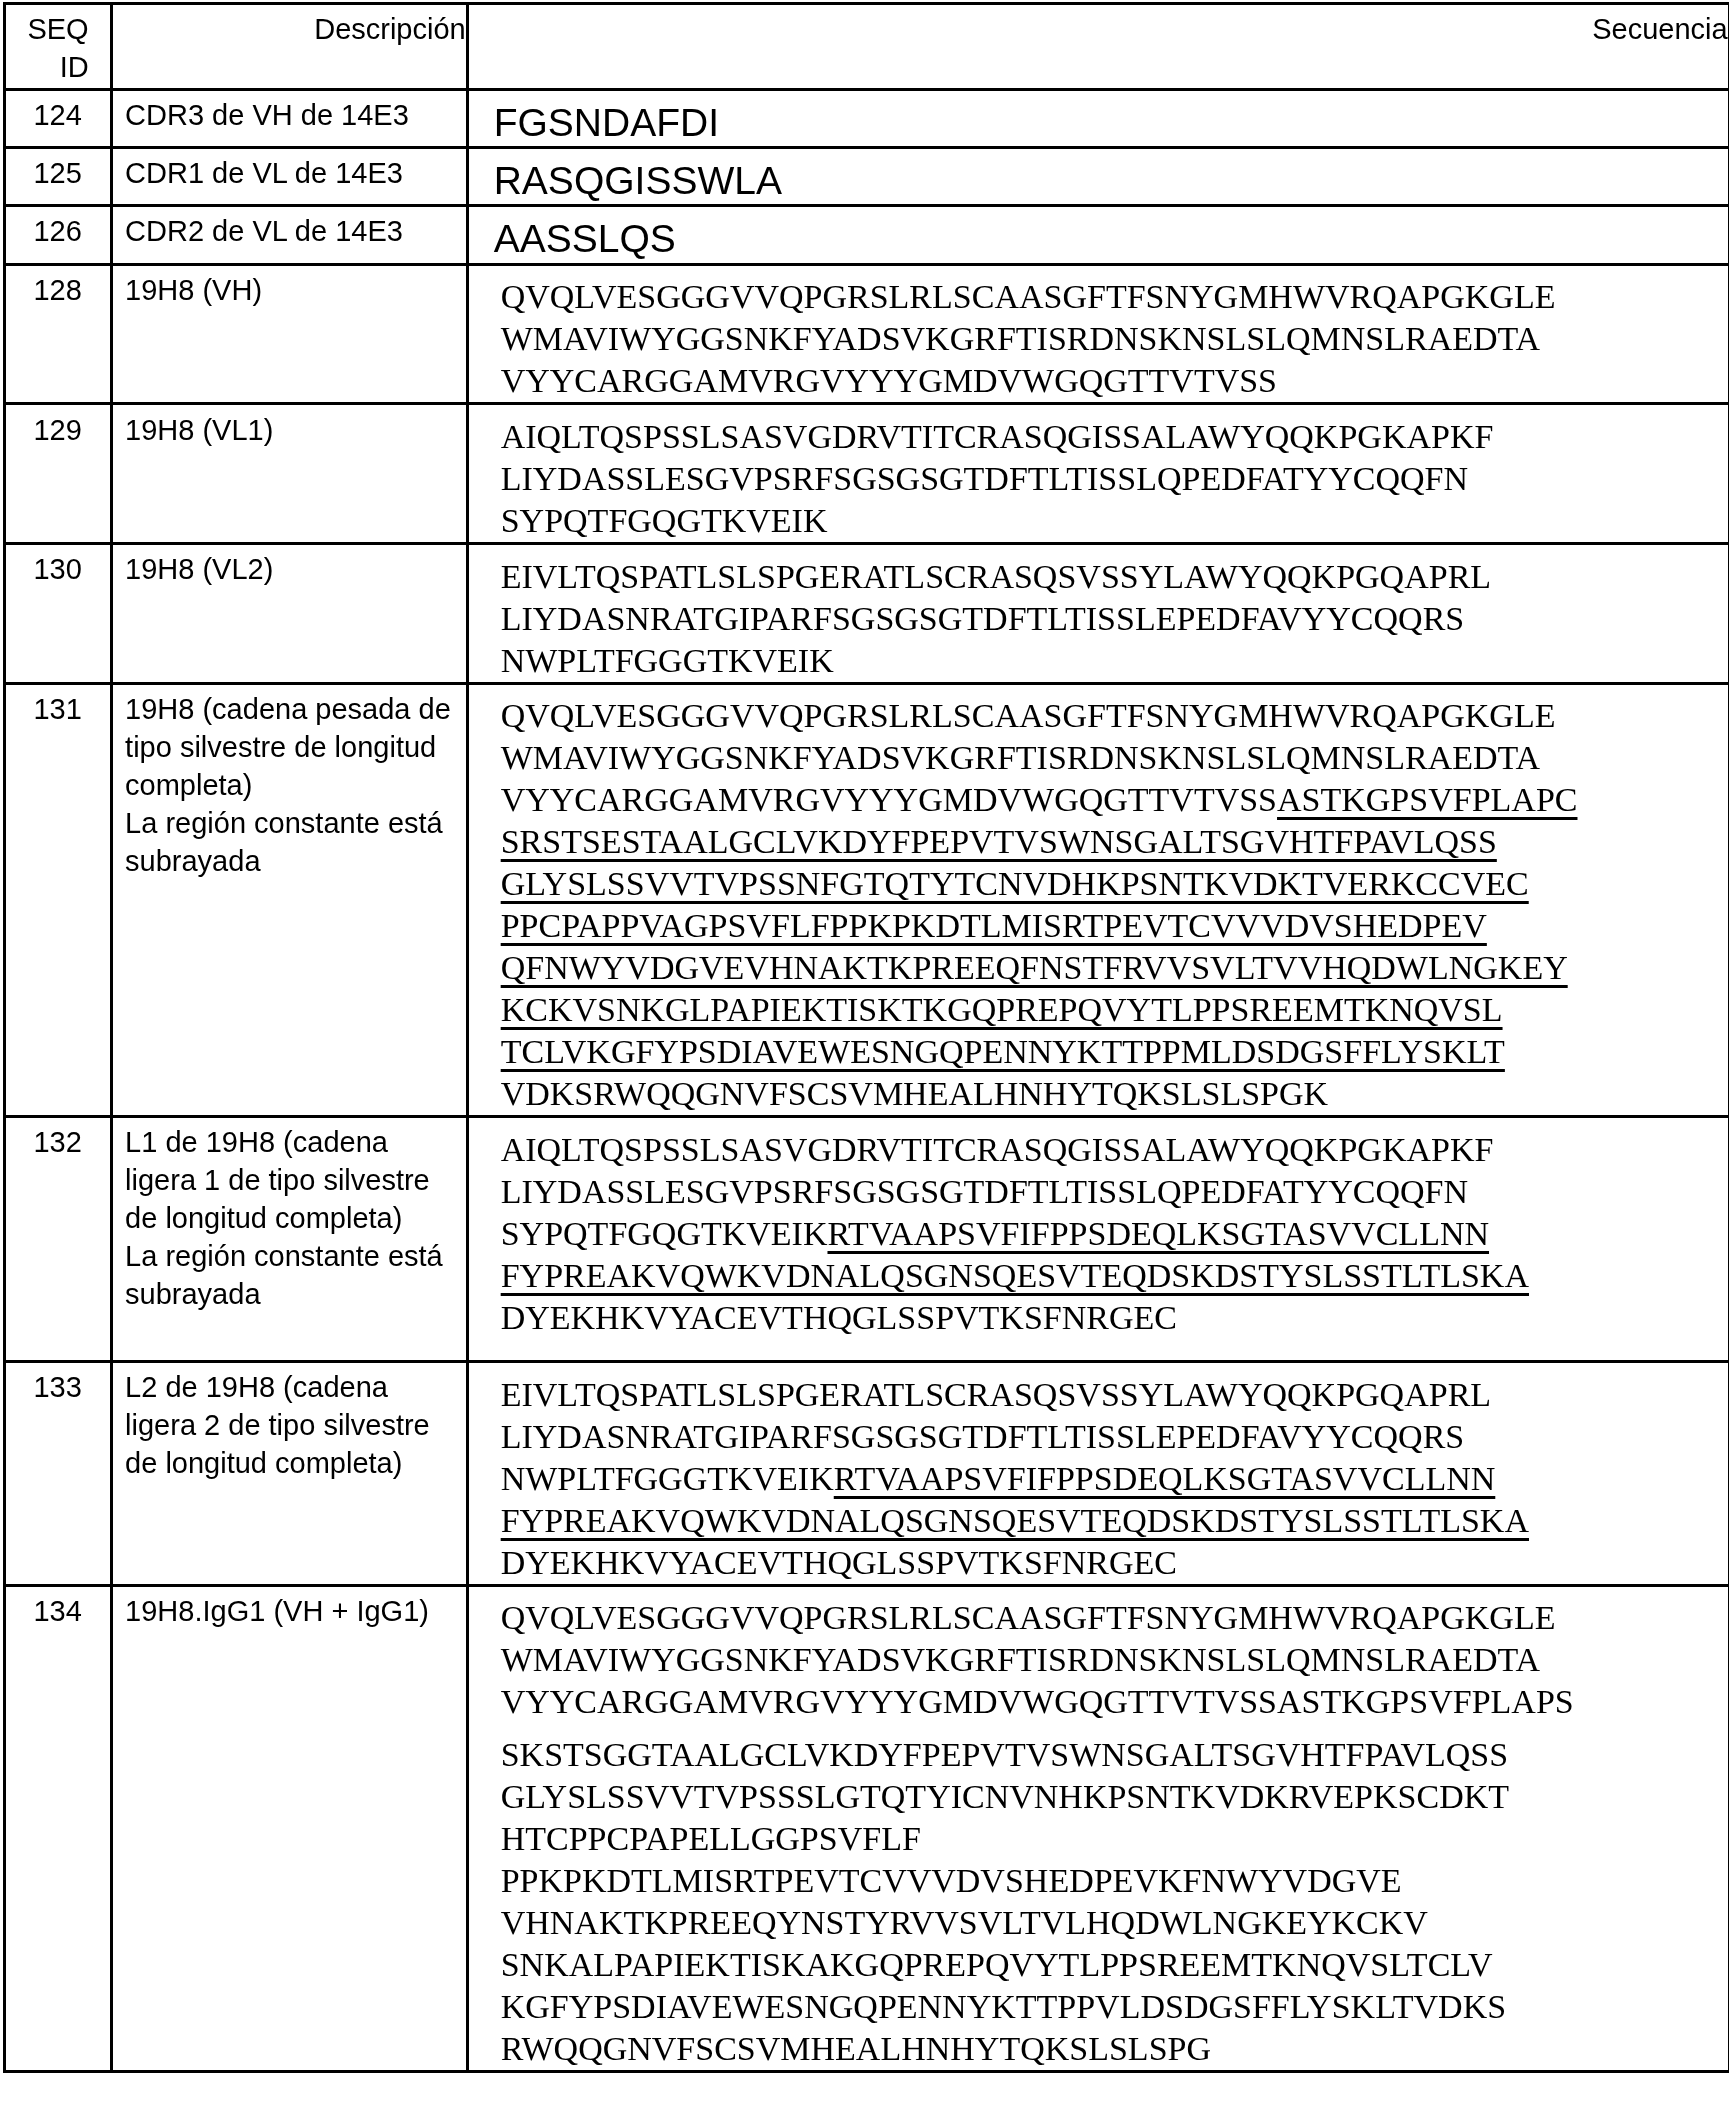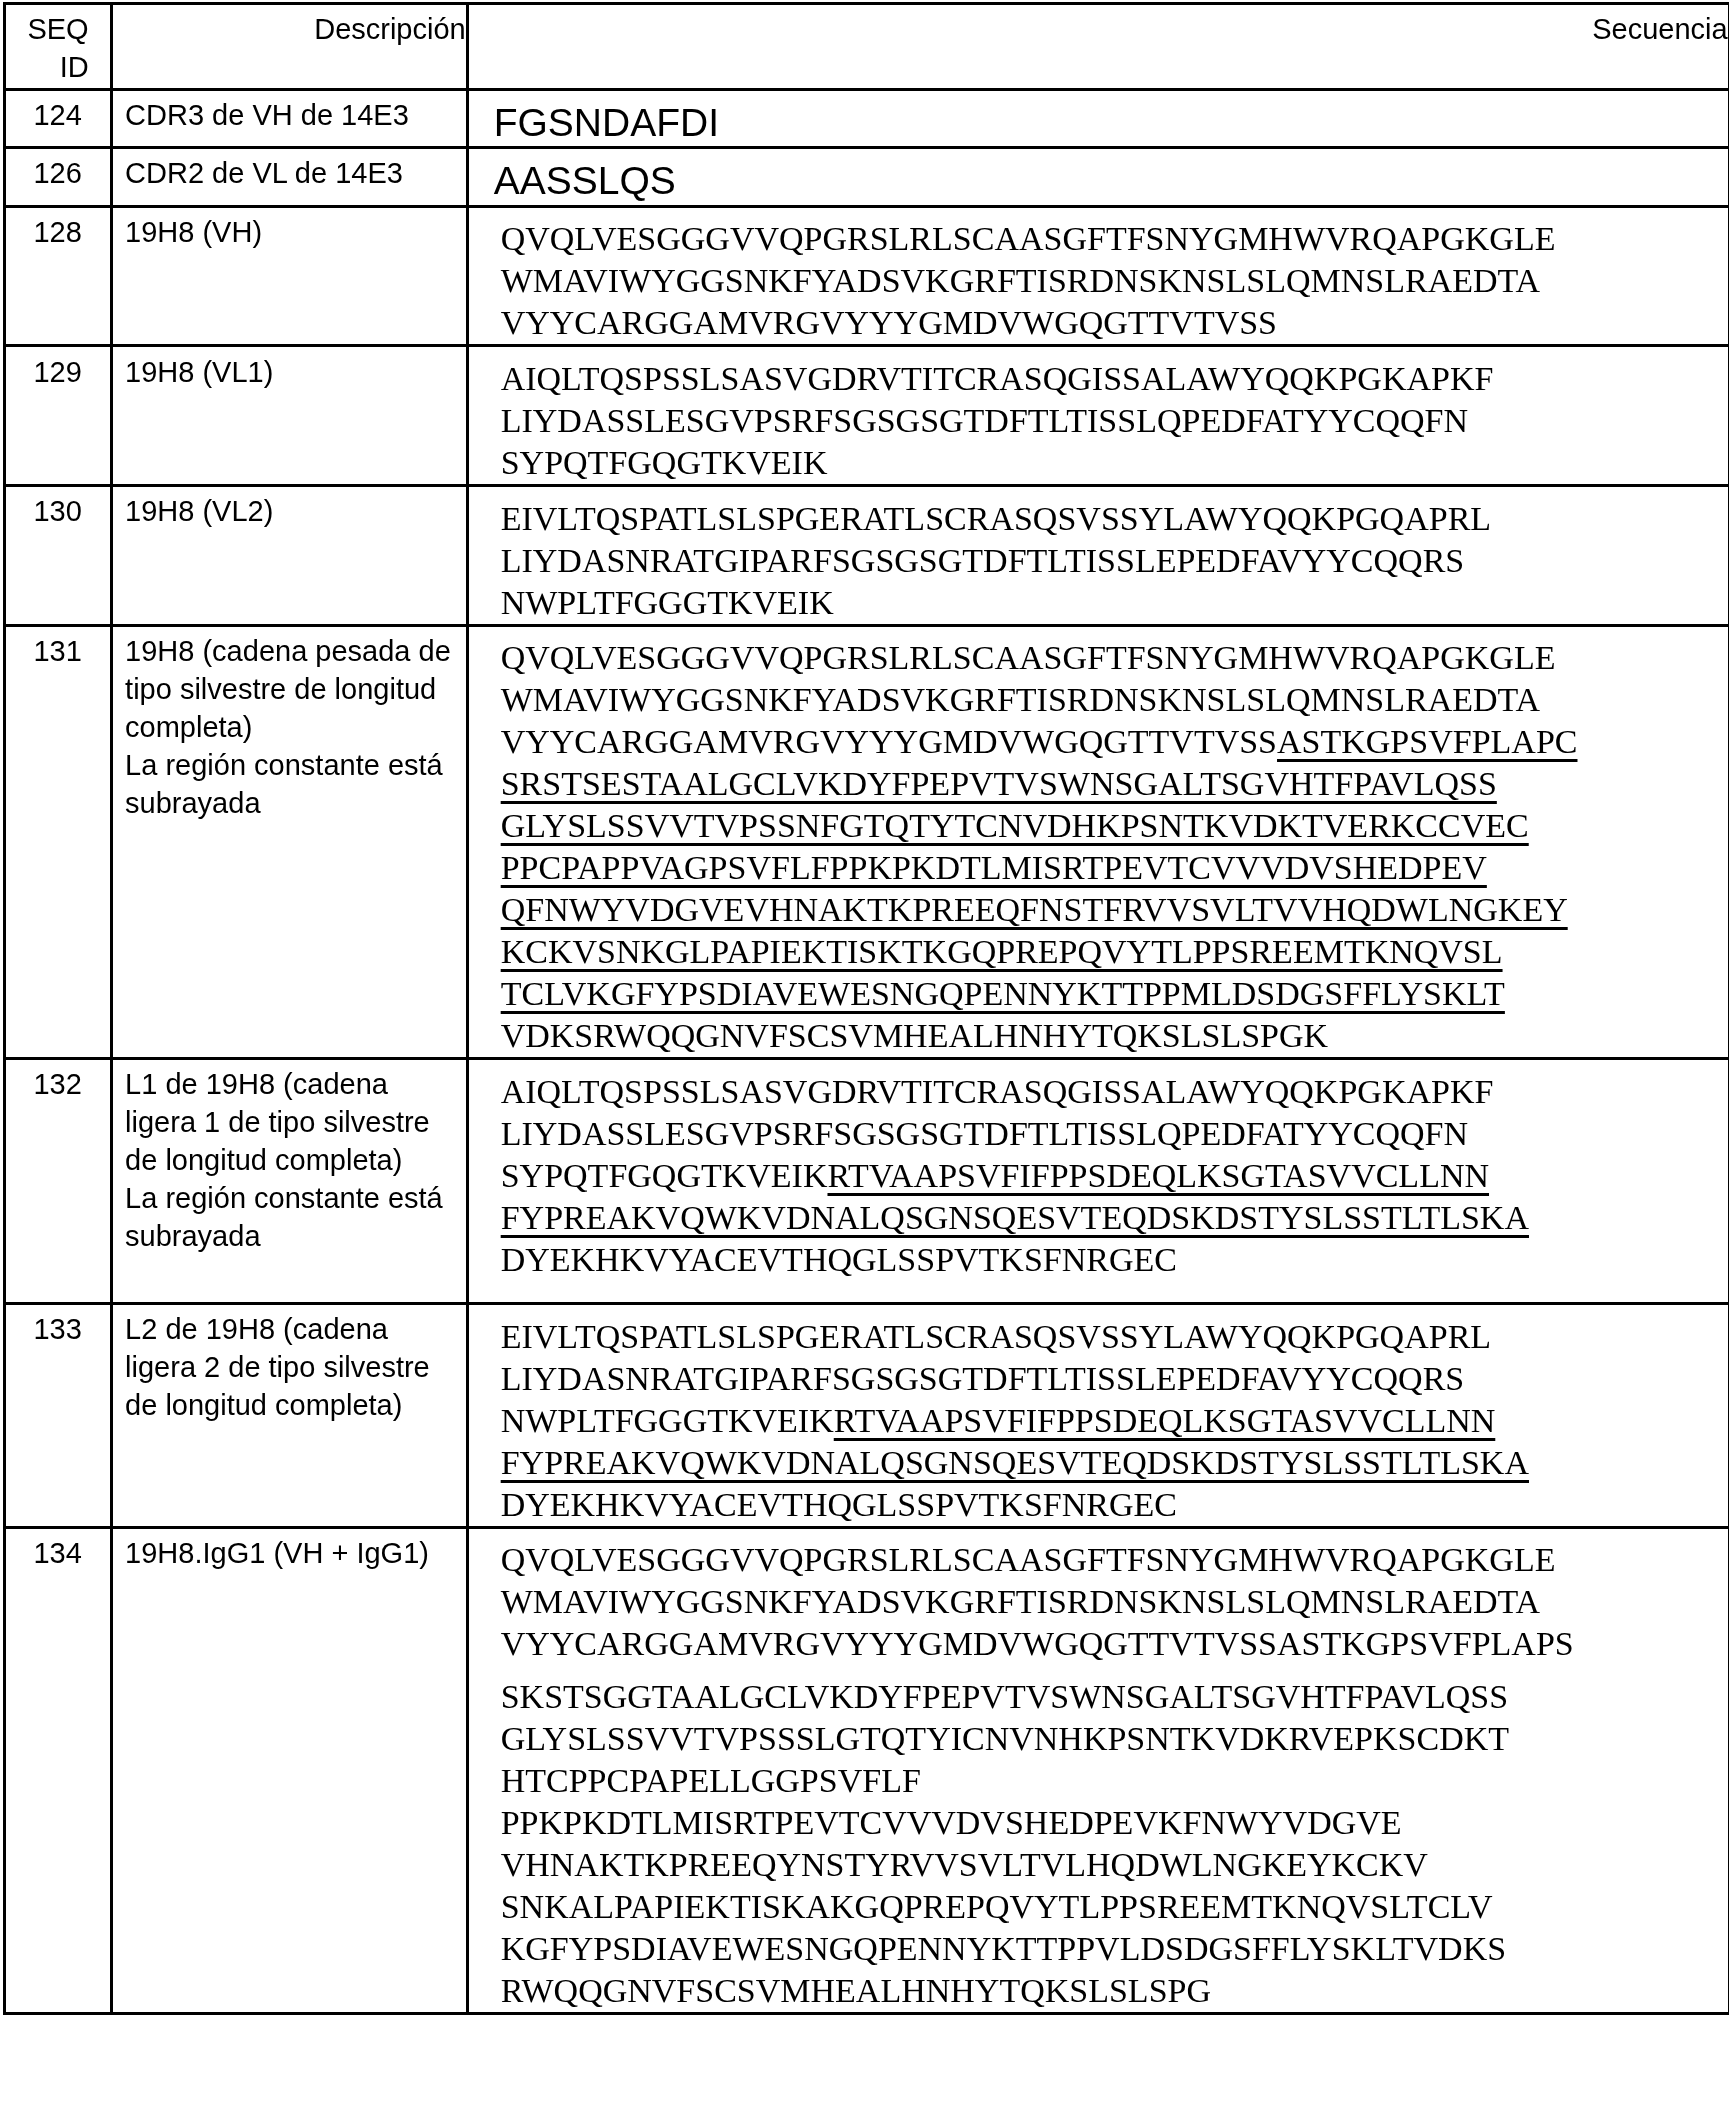--- a/index.html
+++ b/index.html
@@ -64,20 +64,29 @@
   <tbody id="tbody">
       <tr style="height: 58px; padding-left: 48px;">
         <td class="id">
           <div class="sans">124</div>
         </td>
         <td class="desc sans">
           <p>CDR3 de VH de 14E3</p>
         </td>
         <td class="short-seq"><span>FGSNDAFDI</span></td>
       </tr>
+      <tr style="height: 58px;">
+        <td class="id">
+          <div class="sans">125</div>
+        </td>
+        <td class="desc sans">
+          <p>CDR1 de VL de 14E3</p>
+        </td>
+        <td class="short-seq"><span>RASQGISSWLA</span></td>
+      </tr>
       <tr style="height: 59px; padding-left: 48px;">
         <td class="id">
           <div class="sans">126</div>
         </td>
         <td class="desc sans">
           <p>CDR2 de VL de 14E3</p>
         </td>
         <td class="short-seq"><span>AASSLQS</span></td>
       </tr>
       <tr style="height: 138px;">

